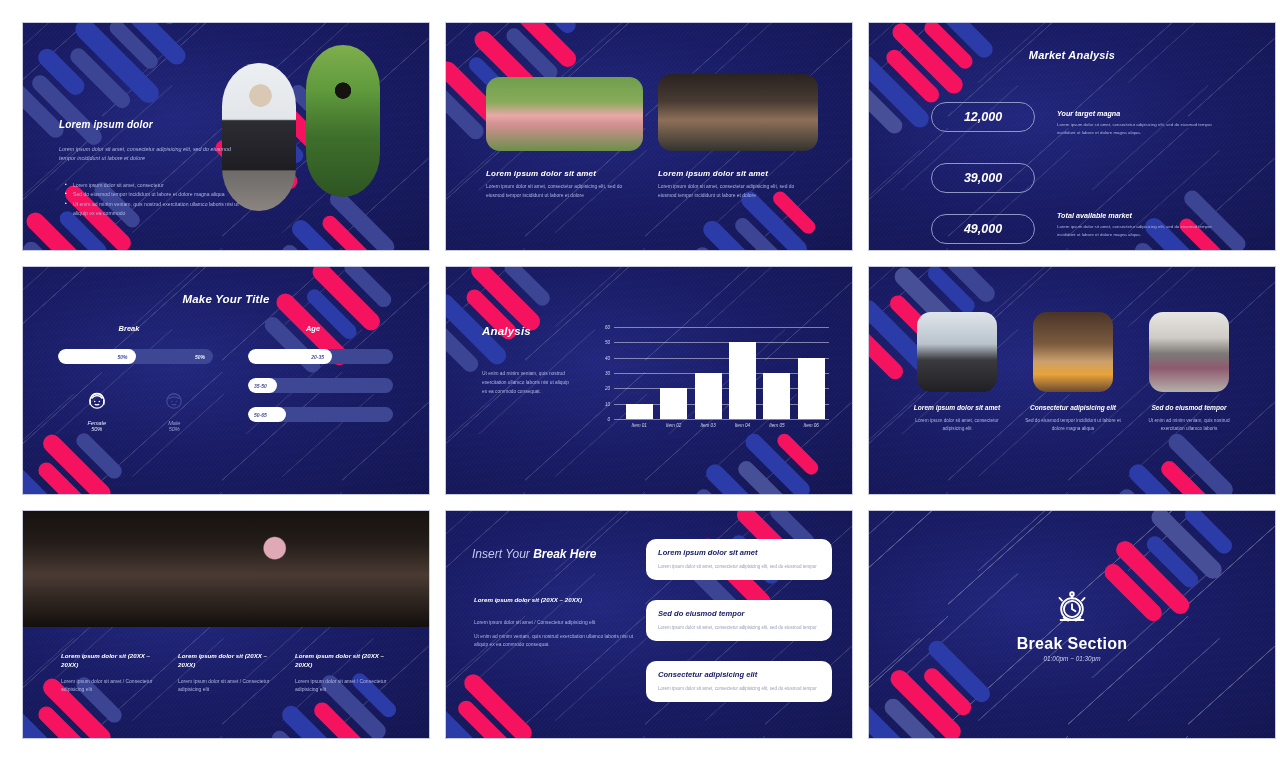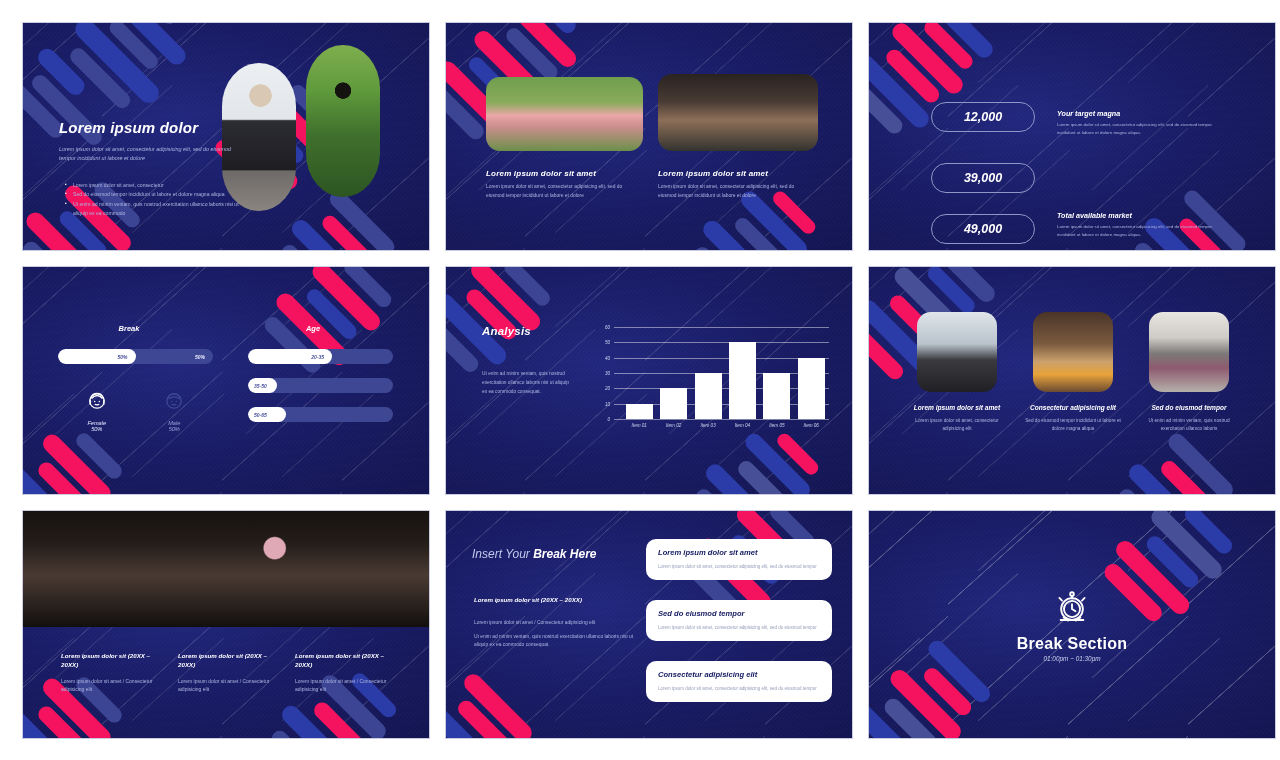--- a/index.html
+++ b/index.html
@@ -61,21 +61,21 @@
   .deco-tl { top:-26px; left:-18px; transform:rotate(-45deg); }
   .deco-br { bottom:-34px; right:-22px; transform:rotate(-45deg); }
   .deco-bl { bottom:-30px; left:-26px; transform:rotate(-45deg); }
   .deco-tr { top:-26px; right:-20px; transform:rotate(-45deg); }
 
   
   .h-title { color:#fff; font-weight:bold; font-style:italic; letter-spacing:.2px; }
   .lorem { color:#aeb6e2; }
 
   
-  .s1-title { position:absolute; left:36px; top:96px; font-size:15px;font-style:italic; }
+  .s1-title { position:absolute; left:36px; top:96px; font-size:10px;font-style:italic; }
   .s1-sub { position:absolute; left:36px; top:122px; width:178px; font-size:5.4px; line-height:1.75; font-style:italic; }
   .s1-list { position:absolute; left:42px; top:158px; width:180px; font-size:5.1px; line-height:1.85; list-style:none; }
   .s1-list li { position:relative; padding-left:8px; }
   .s1-list li::before { content:"▪"; position:absolute; left:0; top:-1px; color:#fff; font-size:5px; }
   .photo { position:absolute; background-size:cover; background-position:center; overflow:hidden; }
   .ph-pill { border-radius:48px/56px; }
 
   
   .img-gym1 { background:
       radial-gradient(circle at 52% 22%, #d9c9b4 0 9%, transparent 9.5%),
@@ -256,20 +256,21 @@
       <div class="bar blue2" style="left:119px;top:8px;  width:17px; height:82px;"></div>
     </div>
 
     <div class="deco deco-br" style="width:160px;height:110px;">
       <div class="bar blue" style="left:4px;  top:10px; width:16px; height:68px;"></div>
       <div class="bar blue2" style="left:28px; top:0px;  width:18px; height:92px;"></div>
       <div class="bar pink" style="left:54px; top:24px; width:14px; height:54px;"></div>
       <div class="bar blue" style="left:76px; top:8px;  width:16px; height:80px;"></div>
     </div>
 
+    <div class="h-title s3-title">Market Analysis</div>
 
     <div class="pillbox" style="left:62px;top:79px;">12,000</div>
     <div class="pillbox" style="left:62px;top:140px;">39,000</div>
     <div class="pillbox" style="left:62px;top:191px;">49,000</div>
 
     <div style="position:absolute;left:188px;top:86px;">
       <div class="s3-h">Your target magna</div>
       <div class="s3-b lorem">Lorem ipsum dolor sit amet, consectetur adipisicing elit, sed do eiusmod tempor incididunt ut labore et dolore magna aliqua.</div>
     </div>
     <div style="position:absolute;left:188px;top:188px;">
@@ -291,20 +292,21 @@
     </div>
 
     <div class="deco deco-bl" style="width:190px;height:115px;">
       <div class="bar slate" style="left:2px;  top:6px;  width:17px; height:76px;"></div>
       <div class="bar blue2" style="left:26px; top:0px;  width:18px; height:96px;"></div>
       <div class="bar pink" style="left:52px; top:20px; width:16px; height:64px;"></div>
       <div class="bar pink" style="left:74px; top:4px;  width:18px; height:88px;"></div>
       <div class="bar blue" style="left:100px;top:26px; width:15px; height:58px;"></div>
     </div>
 
+    <div class="h-title s4-title">Make Your Title</div>
 
     <div class="s4-sub" style="position:absolute;left:56px;top:57px;width:100px;">Break</div>
     <div class="s4-sub" style="position:absolute;left:240px;top:57px;width:100px;">Age</div>
 
     <div class="track" style="position:absolute;left:35px;top:82px;width:155px;">
       <div class="fill" style="width:50%;"></div>
       <span class="lbl lbl-dark" style="left:0;right:50%;justify-content:flex-end;padding-right:8px;">50%</span>
       <span class="lbl lbl-light" style="left:50%;right:0;justify-content:flex-end;padding-right:8px;">50%</span>
     </div>
 

